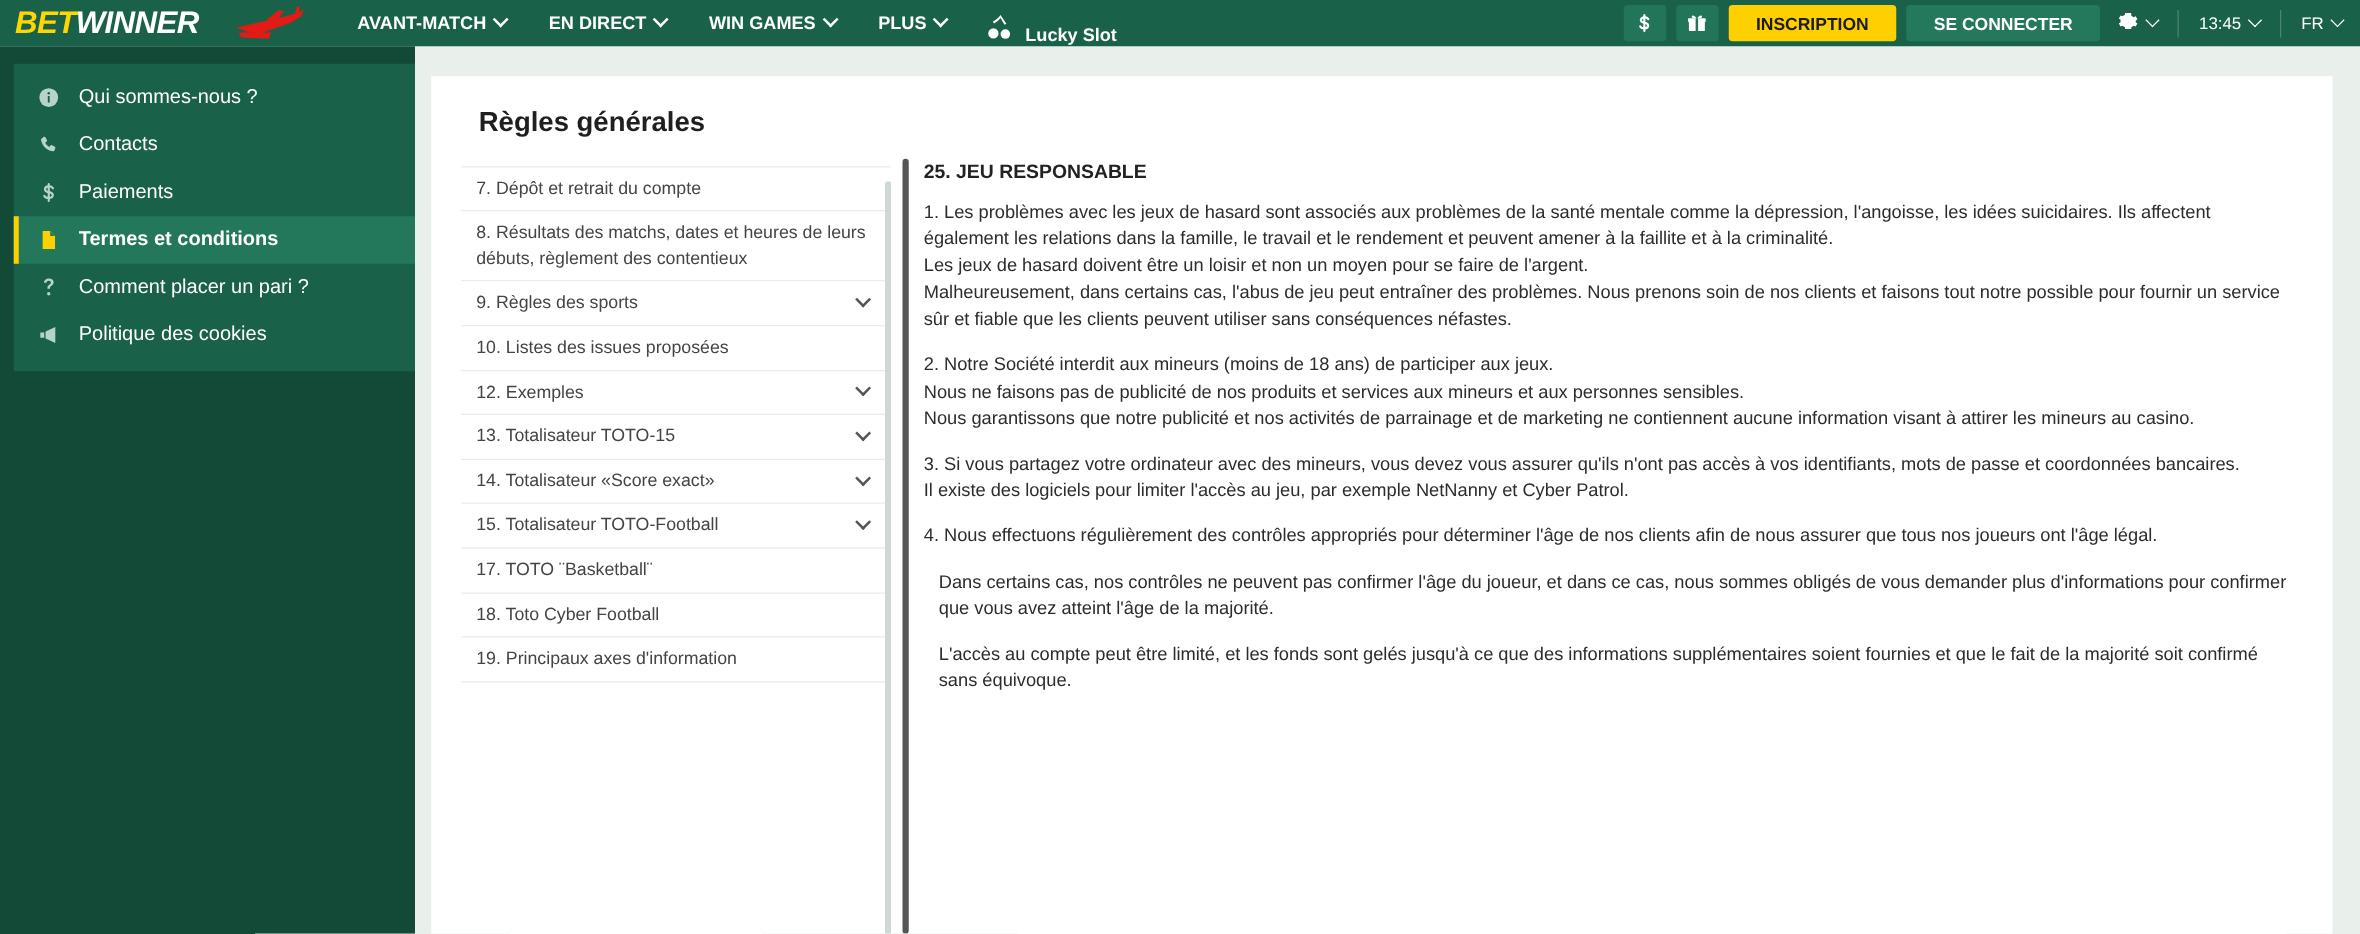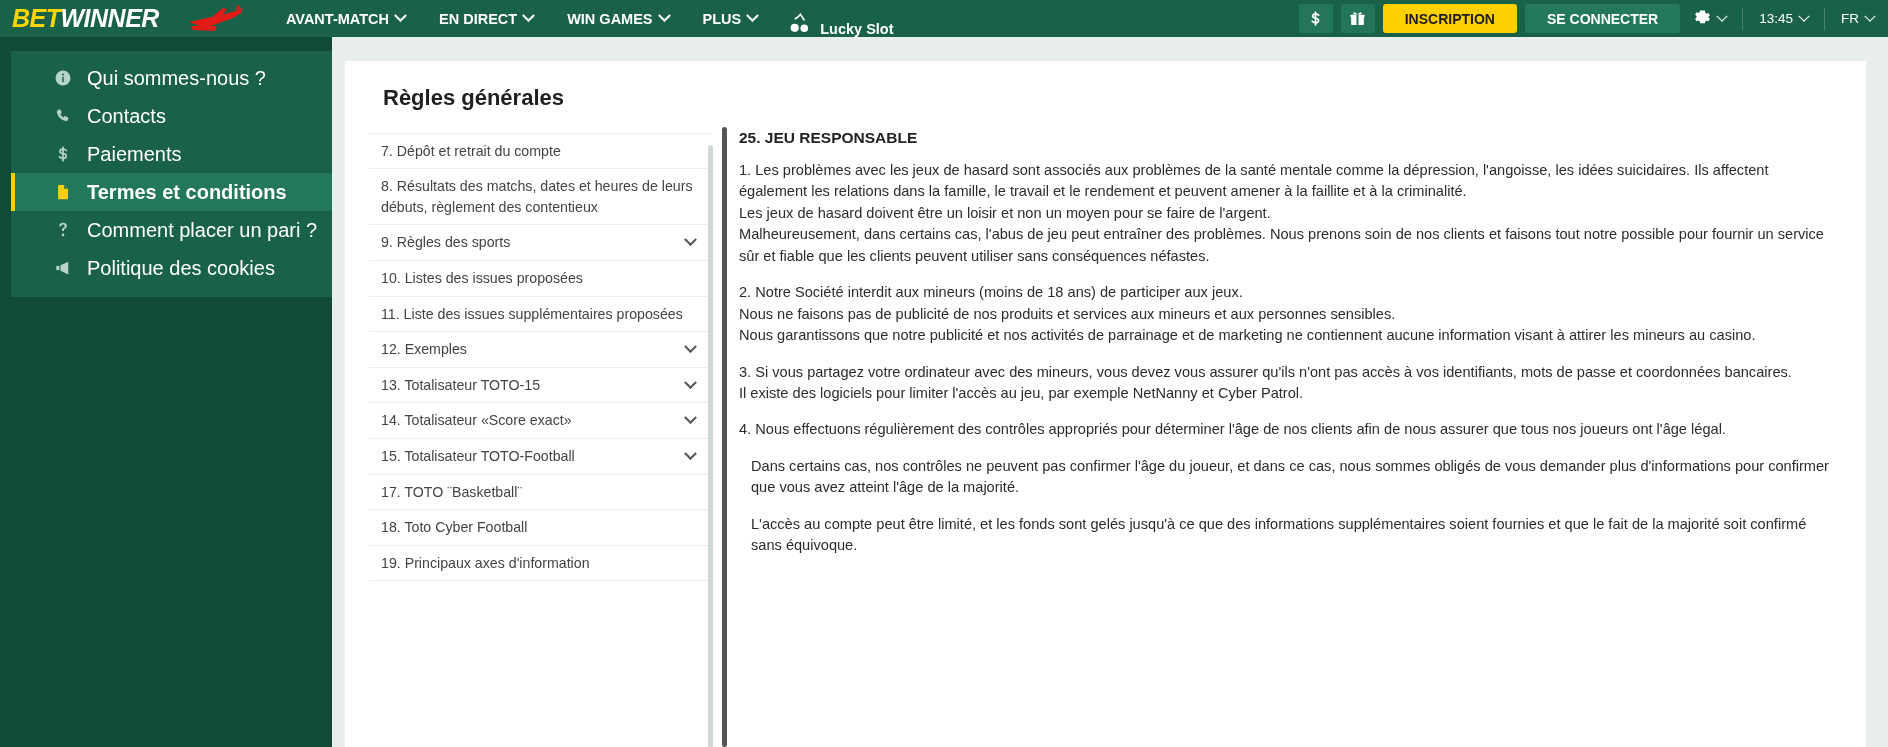--- a/index.html
+++ b/index.html
@@ -117,23 +117,23 @@
     background: #134a37;
     padding: 14px 0 0 11px;
   }
   .sidebar {
     background: #1a6149;
     padding: 8px 0 10px 0;
   }
   .side-item {
     display: flex; align-items: center; gap: 15px;
     height: 38px;
-    padding-left: 38px;
+    padding-left: 14px;
     color: #ffffff;
-    font-size: 20px;
+    font-size: 16px;
     cursor: pointer;
     border-left: 4px solid transparent;
     white-space: nowrap;
   }
   .side-item.active {
     background: #23775b;
     border-left-color: #ffd000;
     font-weight: 700;
   }
   .side-icon {
@@ -411,23 +411,20 @@
                 <span class="label">8. Résultats des matchs, dates et heures de leurs débuts, règlement des contentieux</span>
               </div>
             <div class="toc-row">
                 <span class="label">9. Règles des sports</span>
                 <i class="toc-chev"></i>
               </div>
             <div class="toc-row">
                 <span class="label">10. Listes des issues proposées</span>
               </div>
             <div class="toc-row">
-                <span class="label">11. Liste des issues supplémentaires proposées</span>
-              </div>
-            <div class="toc-row">
                 <span class="label">12. Exemples</span>
                 <i class="toc-chev"></i>
               </div>
             <div class="toc-row">
                 <span class="label">13. Totalisateur TOTO-15</span>
                 <i class="toc-chev"></i>
               </div>
             <div class="toc-row">
                 <span class="label">14. Totalisateur «Score exact»</span>
                 <i class="toc-chev"></i>

